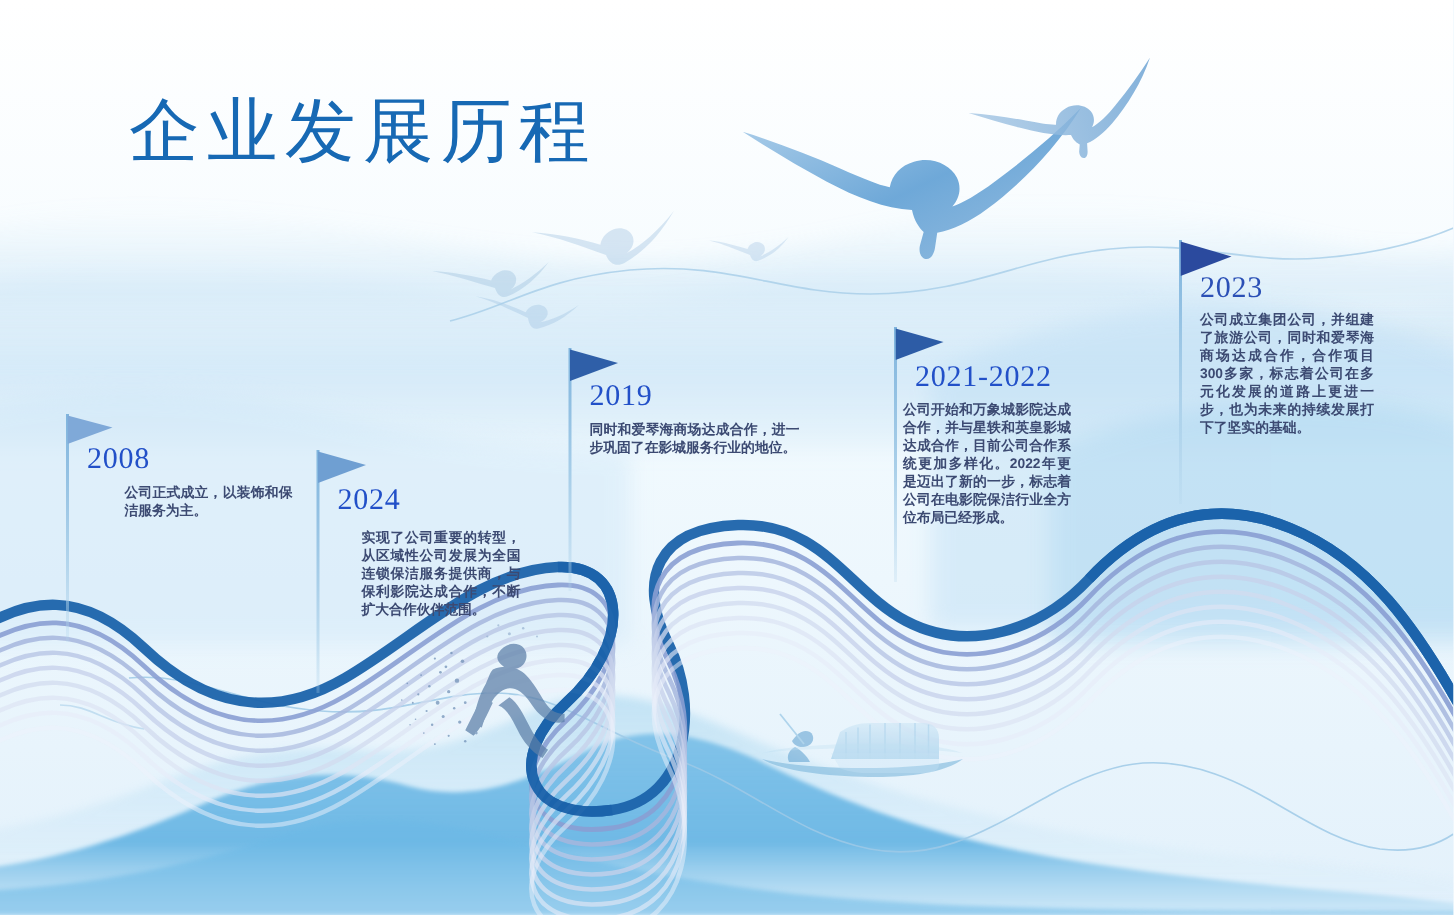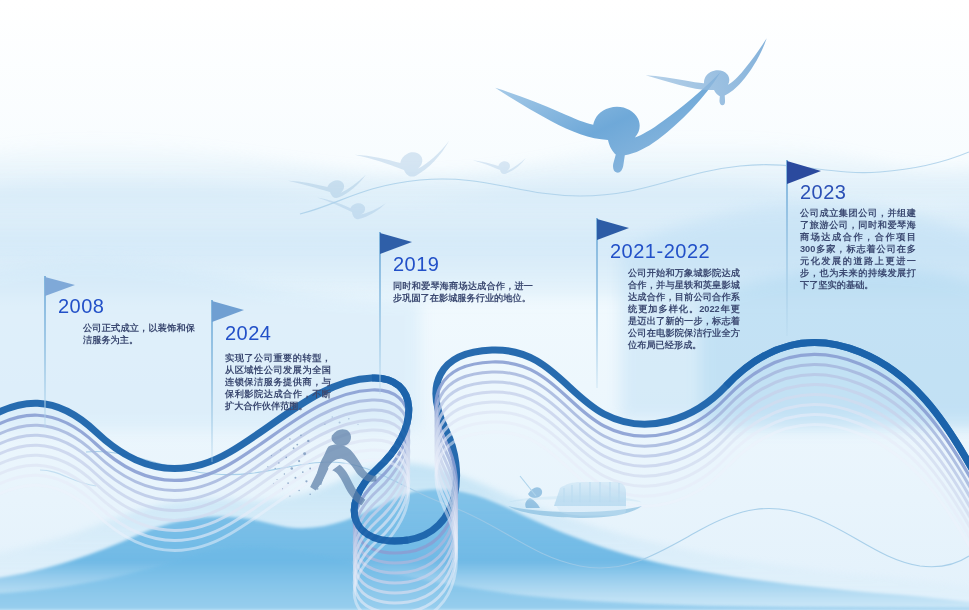--- a/index.html
+++ b/index.html
@@ -26,50 +26,50 @@
 
   
   .ms{position:absolute;}
   .ms .pole{
     position:absolute;left:0;top:0;width:1.6px;
     background:linear-gradient(to bottom,#7fb4dd 0%,#a9cfe9 55%,rgba(180,214,236,.25) 100%);
   }
   .ms .flag{position:absolute;left:1px;top:0;}
   .ms .year{
     position:absolute;font-size:20px;font-weight:400;
-    color:#2250c8;letter-spacing:.5px;white-space:nowrap;
+    color:#2250c8;letter-spacing:.5px;white-space:nowrap;font-family:Liberation Serif, serif;
   }
   .ms .body{
     position:absolute;
     font-size:9.2px;line-height:12px;
     color:#3c4a72;
     font-weight:700;
     text-align:justify;
   }
 
   
   #ms-2012{left:44px;top:276px;}
   #ms-2012 .pole{height:152px;}
   #ms-2012 .year{left:14px;top:19px;}
   #ms-2012 .body{left:14px;top:46px;width:112px;margin-left:25px;}
 
   #ms-2015{left:211px;top:300px;}
   #ms-2015 .pole{height:162px;}
   #ms-2015 .year{left:14px;top:22px;}
-  #ms-2015 .body{left:14px;top:52px;width:106px;}
+  #ms-2015 .body{left:30px;top:52px;width:106px;}
 
   #ms-2019{left:379px;top:232px;}
   #ms-2019 .pole{height:162px;}
   #ms-2019 .year{left:14px;top:21px;}
   #ms-2019 .body{left:14px;top:48px;width:140px;}
 
   #ms-2021{left:596px;top:218px;}
   #ms-2021 .pole{height:170px;}
   #ms-2021 .year{left:14px;top:22px;}
-  #ms-2021 .body{left:32px;top:49px;width:112px;}
+  #ms-2021 .body{left:6px;top:49px;width:112px;}
 
   #ms-2023{left:786px;top:160px;}
   #ms-2023 .pole{height:176px;}
   #ms-2023 .year{left:14px;top:21px;}
   #ms-2023 .body{left:14px;top:47px;width:116px;}
 
   #ms-2023 .year{color:#2b50b6;}
 </style>
 </head>
 <body>
@@ -274,20 +274,21 @@
       <path d="M24,28 C28,30 32,34 34,38 L20,38 C18,34 20,30 24,28 Z" fill="#6aa8d4"></path>
       <path d="M14,6 L30,26" stroke="#8cc0e2" stroke-width="1.2" fill="none"></path>
 
       <g opacity="0.35" transform="translate(0,52) scale(1,-0.55)">
         <path d="M54,18 C60,14 66,12 74,12 L110,12 C116,12 120,16 120,22 L120,36 L48,36 Z" fill="#b5dbf0"></path>
         <path d="M2,36 C14,44 48,48 78,48 C104,48 126,44 136,36 C120,40 96,42 70,42 C44,42 18,40 2,36 Z" fill="#a9d4ec"></path>
       </g>
     </g>
   </svg>
 
+  <div id="title">企业发展历程</div>
 
   <div class="ms" id="ms-2012">
     <div class="pole"></div>
     <svg class="flag" width="32" height="22" viewBox="0 0 32 22">
       <path d="M0,1 L30,9 L0,20 Z" fill="#7fa9d8"></path>
     </svg>
     <div class="year">2008</div>
     <div class="body">公司正式成立，以装饰和保洁服务为主。</div>
   </div>
 

